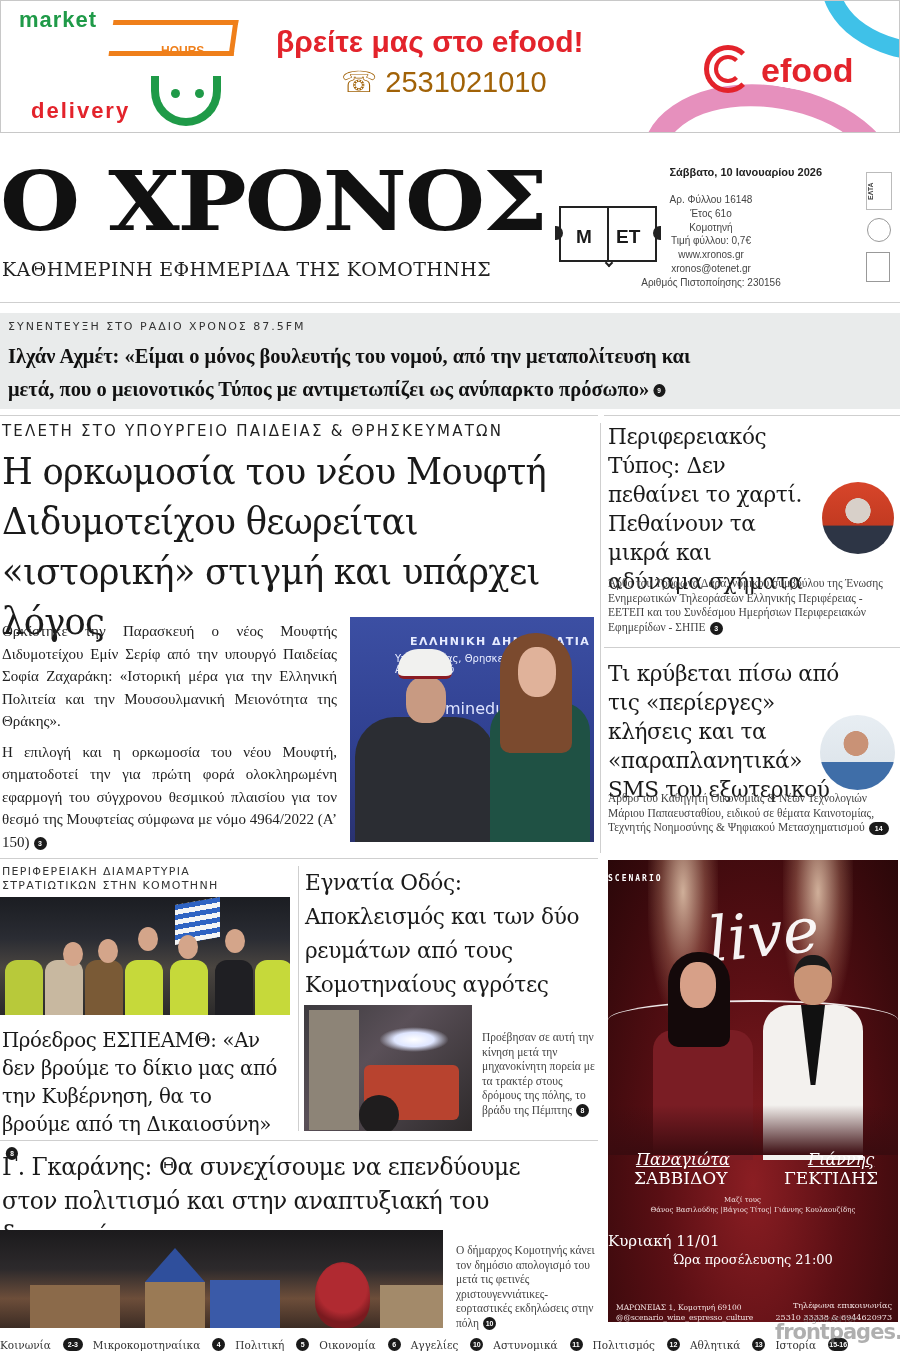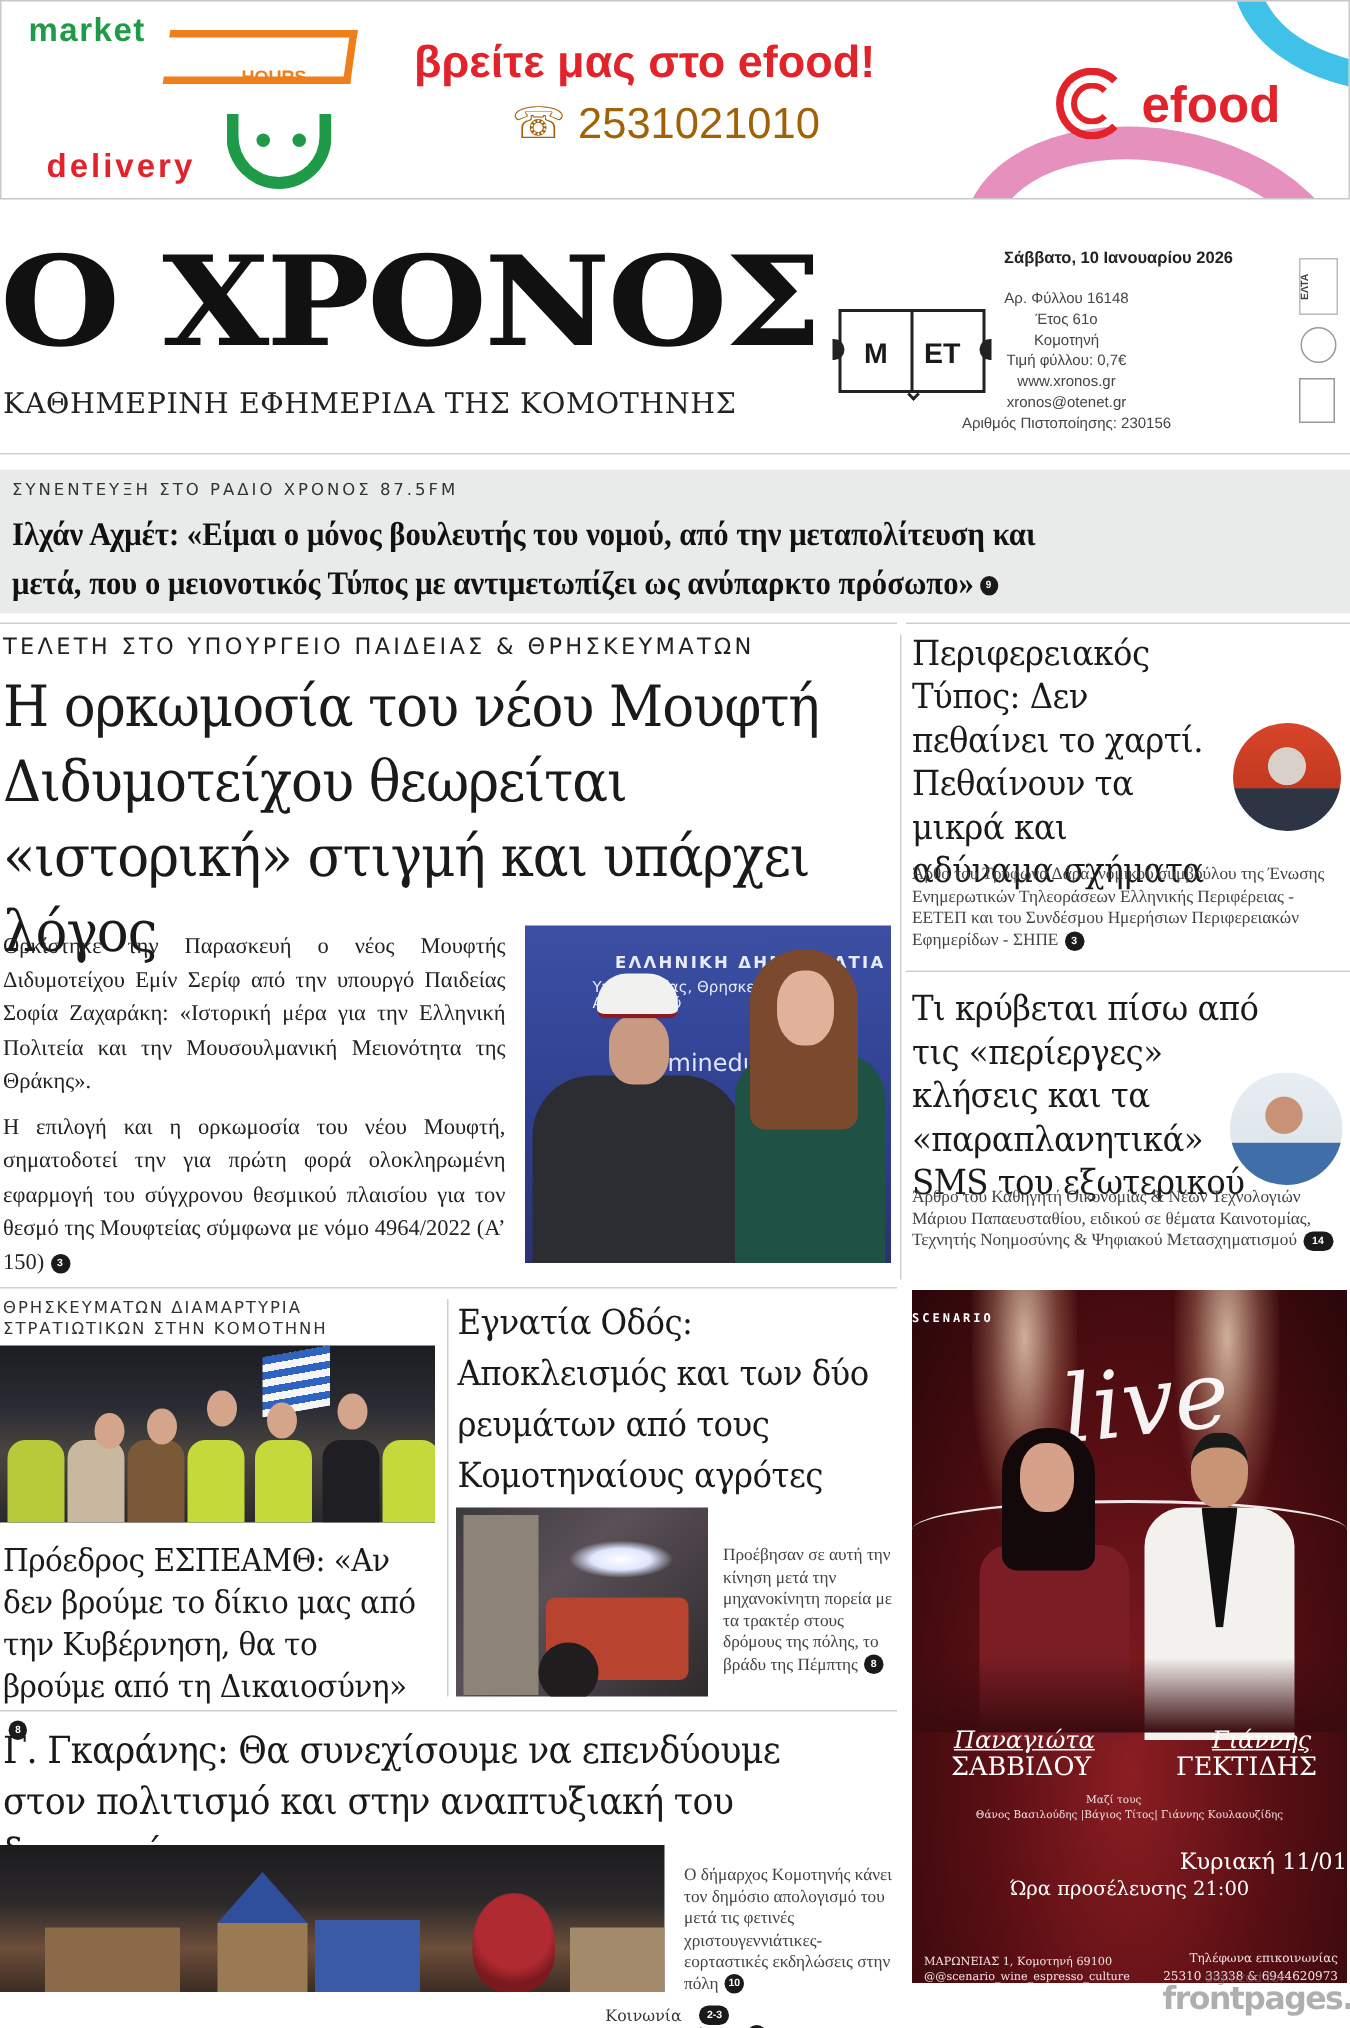--- a/index.html
+++ b/index.html
@@ -107,27 +107,27 @@
   .concert .woman-face { position: absolute; left: 72px; top: 102px; width: 36px; height: 46px; background: #d7a088; border-radius: 45%; }
   .concert .woman-dress { position: absolute; left: 45px; top: 170px; width: 100px; height: 130px; background: #7a1d24; border-radius: 20px 20px 0 0; }
   .concert .man-face { position: absolute; left: 186px; top: 95px; width: 38px; height: 50px; background: #c99476; border-radius: 45%; border-top: 10px solid #1a1a1a; }
   .concert .man-suit { position: absolute; left: 155px; top: 145px; width: 100px; height: 155px; background: #f3f1ee; border-radius: 26px 26px 0 0; }
   .concert .lapel { position: absolute; left: 193px; top: 145px; width: 24px; height: 80px; background: #111; clip-path: polygon(0 0, 100% 0, 60% 100%, 40% 100%); }
   .concert .shade { position: absolute; left: 0; top: 245px; width: 290px; height: 50px; background: linear-gradient(180deg, transparent, #3a0b0f); }
   .concert .fn { position: absolute; font: italic 16px "DejaVu Serif", serif; text-decoration: underline; }
   .concert .ln { position: absolute; font: 17px "DejaVu Serif", serif; }
   .concert .with { position: absolute; left: 0; width: 269px; text-align: center; top: 336px; font: 7px "DejaVu Serif", serif; color: #f0dede; }
   .concert .members { position: absolute; left: 0; width: 290px; text-align: center; top: 346px; font: 7px "DejaVu Serif", serif; color: #f0dede; }
-  .concert .day { position: absolute; left: 0; width: 290px; text-align: right; top: 372px; font: 15px "DejaVu Serif", serif; padding-left: 12px; }
+  .concert .day { position: absolute; left: 0; width: 290px; text-align: left; top: 372px; font: 15px "DejaVu Serif", serif; }
   .concert .time { position: absolute; left: 0; width: 290px; text-align: center; top: 392px; font: 13px "DejaVu Serif", serif; }
   .concert .addr { position: absolute; left: 8px; top: 443px; font: 7.5px "DejaVu Serif", serif; line-height: 10px; color: #f3e3e3; }
   .concert .contact { position: absolute; right: 6px; top: 440px; text-align: right; font: 8px "DejaVu Serif", serif; line-height: 12px; color: #f3e3e3; }
 
   
-  .footer { left: 0; top: 1337px; width: 900px; height: 15px; font: 10.5px "DejaVu Serif", serif; color: #333; white-space: nowrap; display: flex; align-items: center; flex-direction: column; }
+  .footer { left: 0; top: 1337px; width: 900px; height: 15px; font: 10.5px "DejaVu Serif", serif; color: #333; white-space: nowrap; display: flex; align-items: center; }
   .footer .item { display: inline-flex; align-items: center; margin-right: 10px; }
   .footer .item span.lbl { margin-right: 8px; }
   .watermark { left: 775px; top: 1320px; font: bold 21px "DejaVu Sans", sans-serif; color: rgba(110,110,110,0.55); letter-spacing: -1px; }
   .watermark2 { left: 803px; top: 1314px; font: 9px "DejaVu Sans", sans-serif; color: rgba(110,110,110,0.6); }
 </style>
 </head>
 <body>
 
 <div class="abs ad">
   <div class="abs arcblue"></div>
@@ -222,21 +222,21 @@
 
 <div class="abs op-head" style="left:608px;top:659px;width:255px">Τι κρύβεται πίσω από τις «περίεργες» κλήσεις και τα «παραπλανητικά» SMS του εξωτερικού</div>
 <div class="abs avatar av2"></div>
 <div class="abs op-byline" style="left:608px;top:791px;width:292px">
   <span>Άρθρο του Καθηγητή Οικονομίας &amp; Νέων Τεχνολογιών Μάριου Παπαευσταθίου, ειδικού σε θέματα Καινοτομίας, Τεχνητής Νοημοσύνης &amp; Ψηφιακού Μετασχηματισμού</span><span class="pg pg2">14</span>
 </div>
 
 <div class="abs rule" style="left:0;top:858px;width:598px"></div>
 
 <div class="abs kicker2">
-  <div>ΘΡΗΣΚΕΥΜΑΤΩΝ ΔΙΑΜΑΡΤΥΡΙΑ</div>
+  <div>ΠΕΡΙΦΕΡΕΙΑΚΗ ΔΙΑΜΑΡΤΥΡΙΑ</div>
   <div>ΣΤΡΑΤΙΩΤΙΚΩΝ ΣΤΗΝ ΚΟΜΟΤΗΝΗ</div>
 </div>
 <div class="abs photo-protest">
   <div class="flag"></div>
   <div class="vest" style="left:5px;background:#b8c93a"></div>
   <div class="vest" style="left:45px;background:#c8b8a0"></div>
   <div class="vest" style="left:85px;background:#7a5a36"></div>
   <div class="vest" style="left:125px"></div>
   <div class="vest" style="left:170px"></div>
   <div class="vest" style="left:215px;background:#1f1f23"></div>

